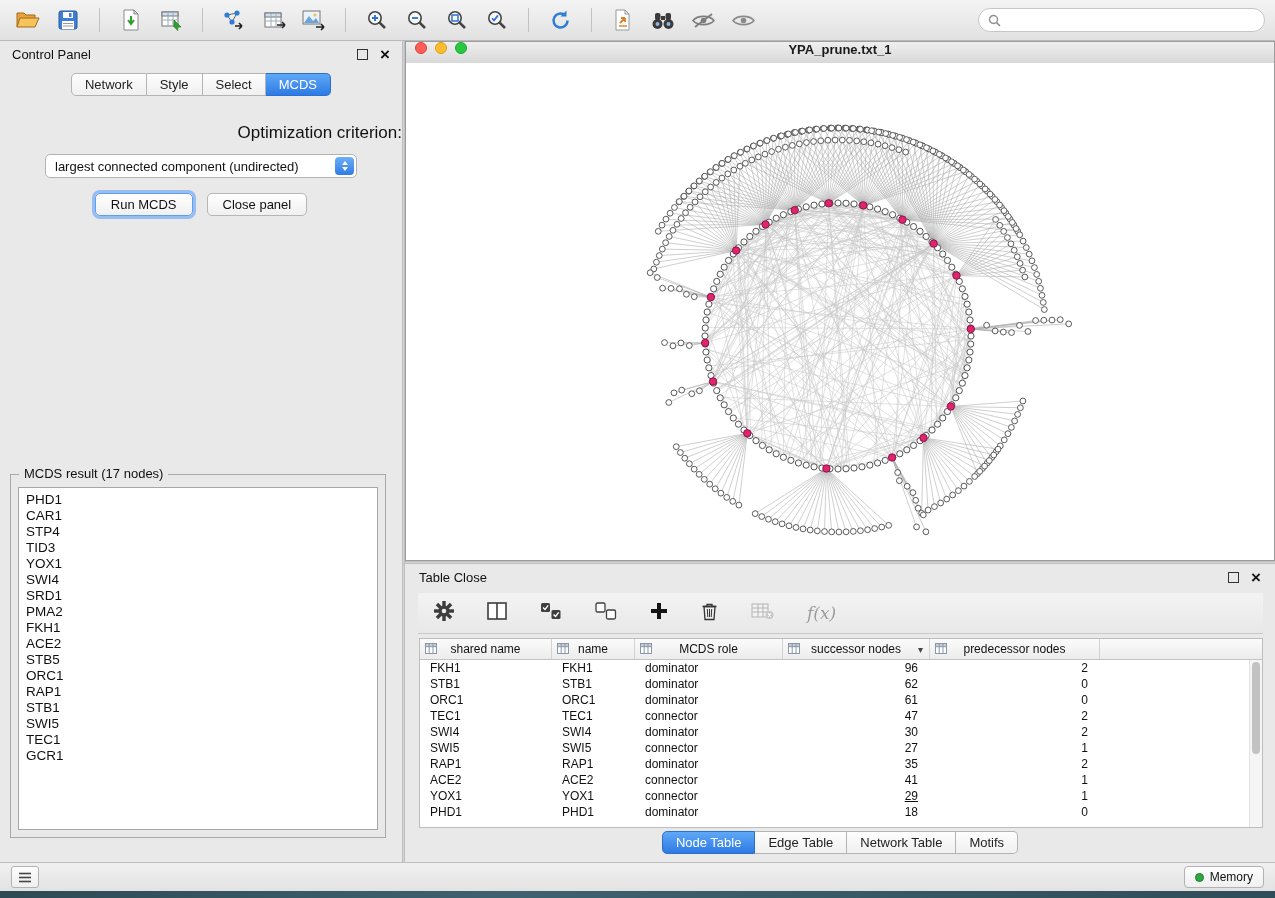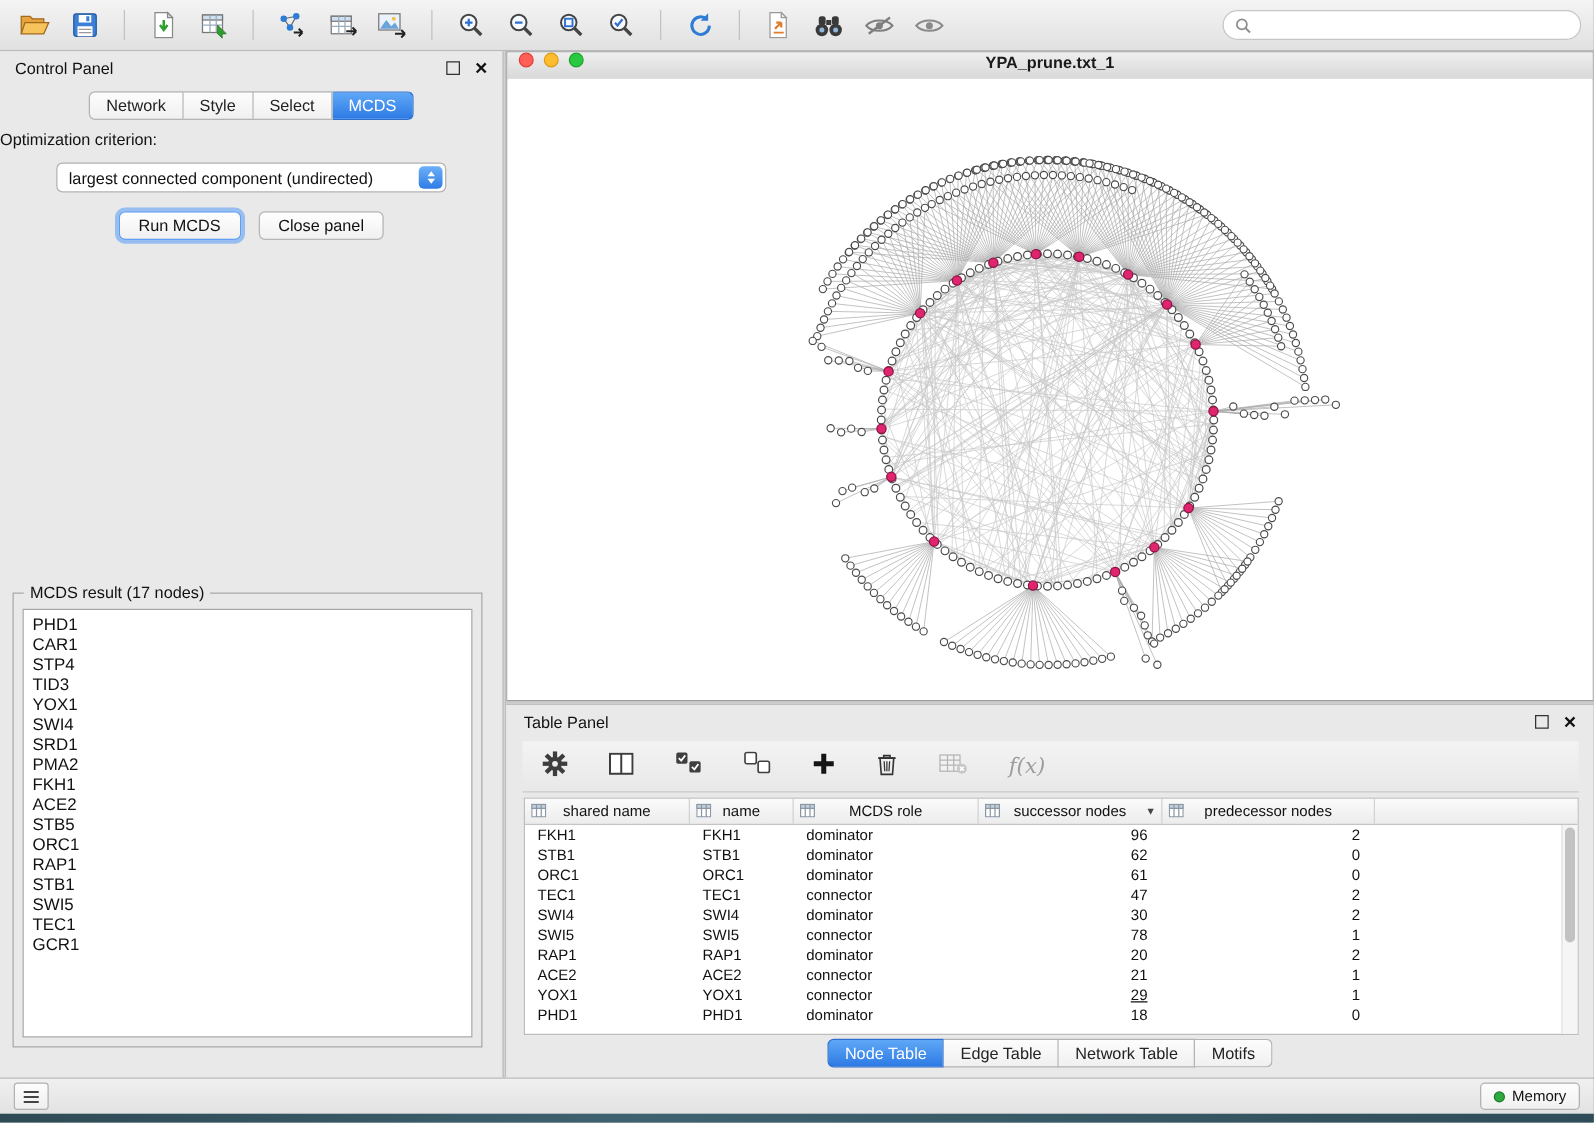--- a/index.html
+++ b/index.html
@@ -23,21 +23,21 @@
   .panel-header{height:27px;display:flex;align-items:center;padding:0 12px;font-size:13px;}
   .panel-header .spacer{flex:1}
   .float-icon{width:9px;height:9px;border:1.5px solid #333;margin-right:12px;display:inline-block;}
   .close-icon{font-size:17px;font-weight:bold;line-height:14px;color:#111;}
   .seg-tabs{display:flex;justify-content:center;margin-top:5px;}
   .seg-tab{font-size:13px;padding:3px 13px;background:linear-gradient(#fdfdfd,#f0f0f0);
     border:1px solid #b4b4b4;border-left:none;color:#222;}
   .seg-tab:first-child{border-left:1px solid #b4b4b4;border-radius:5px 0 0 5px;}
   .seg-tab:last-child{border-radius:0 5px 5px 0;text-align:right;}
   .seg-tab.active{background:linear-gradient(#5fa8f7,#2d7ae4);color:#fff;border-color:#2d6fd0;}
-  .opt-label{text-align:left;margin-top:8px;font-size:13px;}
+  .opt-label{text-align:right;margin-top:27px;font-size:17px;}
   .mac-select{width:312px;height:24px;margin:11px auto 0;background:#fff;border:1px solid #b3b3b3;
     border-radius:5px;display:flex;align-items:center;font-size:13px;padding-left:9px;
     position:relative;box-sizing:border-box;}
   .mac-select .chev{position:absolute;right:2px;top:2px;bottom:2px;width:19px;
     background:linear-gradient(#6db0f8,#2e7be5);border-radius:4px;display:flex;flex-direction:column;
     align-items:center;justify-content:center;gap:2px;}
   .tri-up{width:0;height:0;border-left:3.5px solid transparent;border-right:3.5px solid transparent;border-bottom:4.5px solid #fff;}
   .tri-down{width:0;height:0;border-left:3.5px solid transparent;border-right:3.5px solid transparent;border-top:4.5px solid #fff;}
   .btn-row{display:flex;justify-content:center;gap:14px;margin-top:15px;}
   .mac-btn{font-family:inherit;font-size:13px;padding:3px 15px;background:linear-gradient(#ffffff,#f0f0f0);
@@ -1347,21 +1347,21 @@
             <circle cx="299.1822718776417" cy="279.96068218031155" r="3.7" fill="#e0256e" stroke="#8e1347" stroke-width="1"></circle>
             <circle cx="304.81146745691626" cy="234.11456327187597" r="3.7" fill="#e0256e" stroke="#8e1347" stroke-width="1"></circle>
           </g>
         </svg>
     </div>
   </div>
   <div class="hsplit"></div>
 
   <div class="table-panel">
     <div class="panel-header" style="padding:0 14px;">
-      <span>Table Panel</span>
+      <span>Table Close</span>
       <span class="spacer"></span>
       <span class="float-icon"></span>
       <span class="close-icon">×</span>
     </div>
     <div class="tp-toolbar">
       <span>
         <svg width="20" height="20" viewBox="-10 -10 20 20">
             <g fill="#3d3d3d">
               <rect x="-1.7" y="-10" width="3.4" height="5"></rect>
               <rect x="-1.7" y="5" width="3.4" height="5"></rect>
@@ -1506,35 +1506,35 @@
             <div class="td" style="width: 132px;">SWI4</div>
             <div class="td" style="width: 83px;">SWI4</div>
             <div class="td" style="width: 148px;">dominator</div>
             <div class="td num" style="width: 147px;">30</div>
             <div class="td num" style="width: 170px;">2</div>
           </div>
           <div class="tr">
             <div class="td" style="width: 132px;">SWI5</div>
             <div class="td" style="width: 83px;">SWI5</div>
             <div class="td" style="width: 148px;">connector</div>
-            <div class="td num" style="width: 147px;">78</div>
+            <div class="td num" style="width: 147px;">27</div>
             <div class="td num" style="width: 170px;">1</div>
           </div>
           <div class="tr">
             <div class="td" style="width: 132px;">RAP1</div>
             <div class="td" style="width: 83px;">RAP1</div>
             <div class="td" style="width: 148px;">dominator</div>
-            <div class="td num" style="width: 147px;">20</div>
+            <div class="td num" style="width: 147px;">35</div>
             <div class="td num" style="width: 170px;">2</div>
           </div>
           <div class="tr">
             <div class="td" style="width: 132px;">ACE2</div>
             <div class="td" style="width: 83px;">ACE2</div>
             <div class="td" style="width: 148px;">connector</div>
-            <div class="td num" style="width: 147px;">21</div>
+            <div class="td num" style="width: 147px;">41</div>
             <div class="td num" style="width: 170px;">1</div>
           </div>
           <div class="tr">
             <div class="td" style="width: 132px;">YOX1</div>
             <div class="td" style="width: 83px;">YOX1</div>
             <div class="td" style="width: 148px;">connector</div>
             <div class="td num" style="width: 147px; text-decoration: underline;">29</div>
             <div class="td num" style="width: 170px;">1</div>
           </div>
           <div class="tr">

